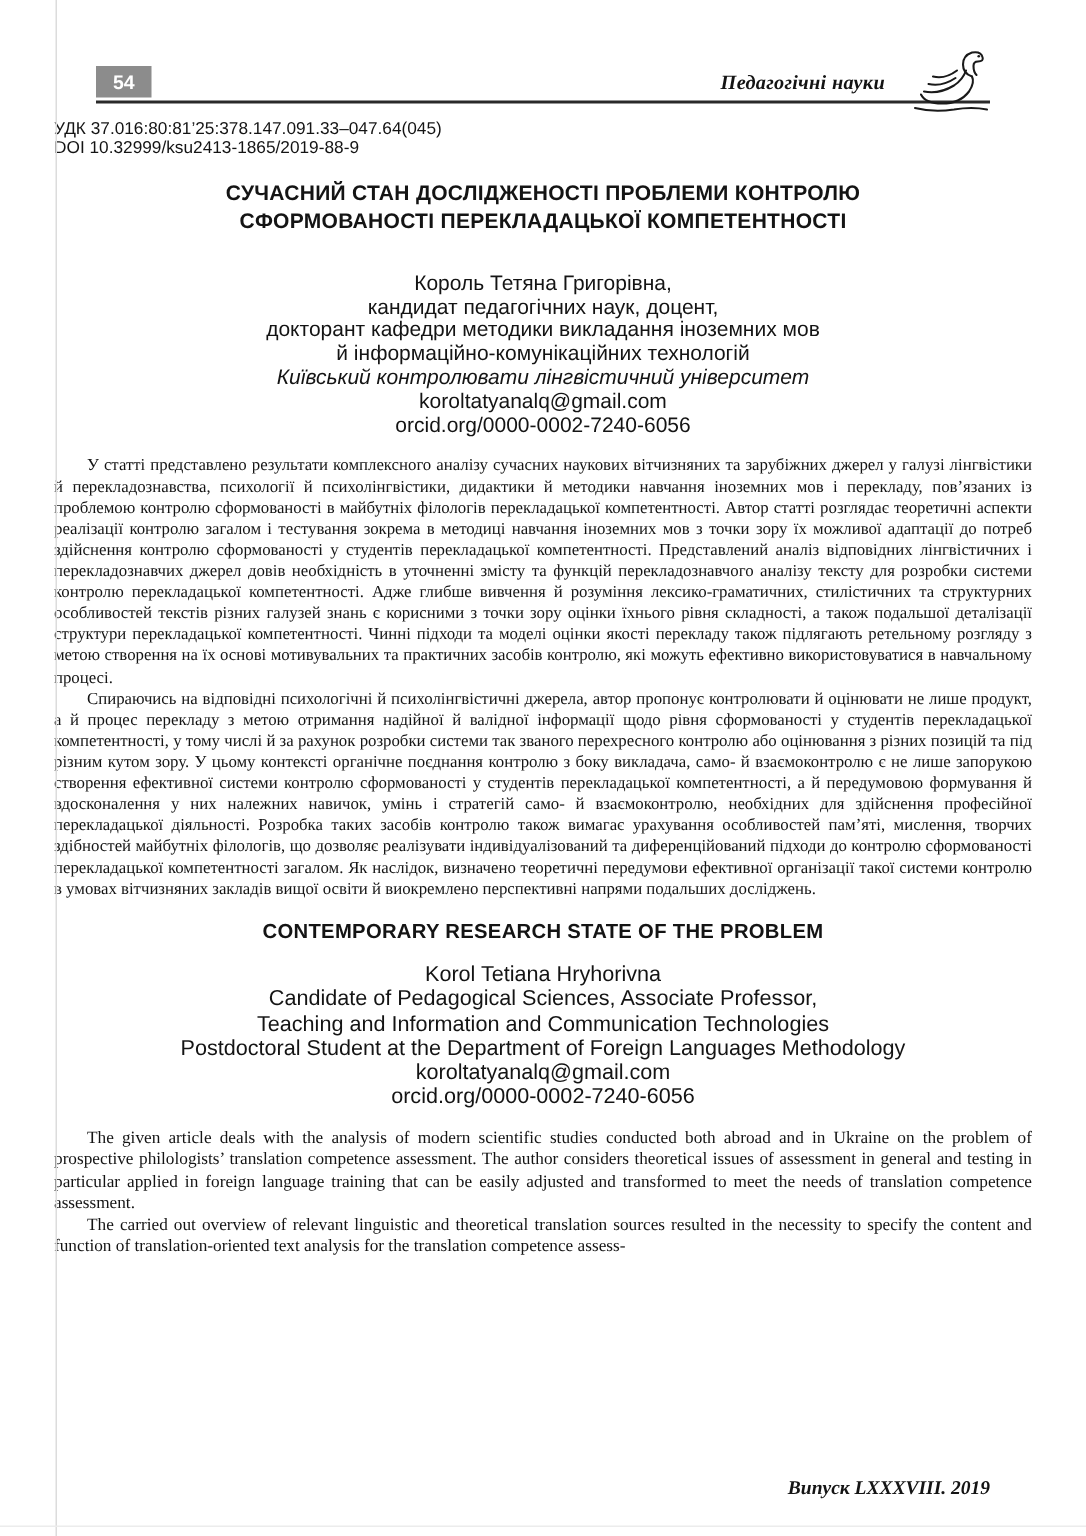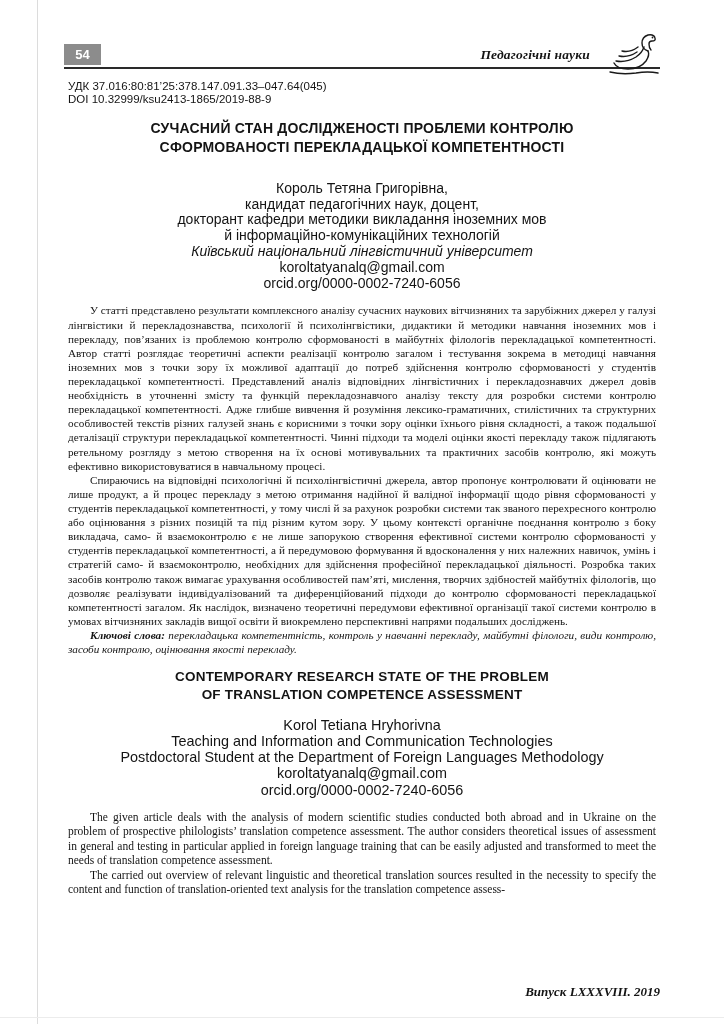--- a/index.html
+++ b/index.html
@@ -31,21 +31,21 @@
     font-weight:bold;font-size:13px;
   }
   .section-title{
     position:absolute;right:70px;bottom:4px;
     font-family:"Liberation Serif",serif;
     font-weight:bold;font-style:italic;
     font-size:13.5px;letter-spacing:.2px;margin-left:44px;
   }
   .logo{position:absolute;right:-4px;top:-15px;}
 
-  .content{padding:0 68px;}
+  .content{padding:0 36px;}
 
   .meta{
     margin-top:11px;
     font-family:"Liberation Sans",sans-serif;
     font-size:11.5px;line-height:12.5px;
   }
 
   .uk-title{
     margin:14px 0 0 0;
     text-align:center;
@@ -127,38 +127,37 @@
     <h1 class="uk-title">
       <span class="tline">СУЧАСНИЙ СТАН ДОСЛІДЖЕНОСТІ ПРОБЛЕМИ КОНТРОЛЮ</span>
       <span class="tline">СФОРМОВАНОСТІ ПЕРЕКЛАДАЦЬКОЇ КОМПЕТЕНТНОСТІ</span>
     </h1>
 
     <div class="author-block">
       <div>Король Тетяна Григорівна,</div>
       <div>кандидат педагогічних наук, доцент,</div>
       <div>докторант кафедри методики викладання іноземних мов</div>
       <div>й інформаційно-комунікаційних технологій</div>
-      <div class="italic">Київський національний лінгвістичний університет</div>
+      <div class="italic">Київський контролювати лінгвістичний університет</div>
       <div>koroltatyanalq@gmail.com</div>
       <div>orcid.org/0000-0002-7240-6056</div>
     </div>
 
     <section class="abstract">
       <p>У статті представлено результати комплексного аналізу сучасних наукових вітчизняних та зарубіжних джерел у галузі лінгвістики й перекладознавства, психології й психолінгвістики, дидактики й методики навчання іноземних мов і перекладу, пов’язаних із проблемою контролю сформованості в майбутніх філологів перекладацької компетентності. Автор статті розглядає теоретичні аспекти реалізації контролю загалом і тестування зокрема в методиці навчання іноземних мов з точки зору їх можливої адаптації до потреб здійснення контролю сформованості у студентів перекладацької компетентності. Представлений аналіз відповідних лінгвістичних і перекладознавчих джерел довів необхідність в уточненні змісту та функцій перекладознавчого аналізу тексту для розробки системи контролю перекладацької компетентності. Адже глибше вивчення й розуміння лексико-граматичних, стилістичних та структурних особливостей текстів різних галузей знань є корисними з точки зору оцінки їхнього рівня складності, а також подальшої деталізації структури перекладацької компетентності. Чинні підходи та моделі оцінки якості перекладу також підлягають ретельному розгляду з метою створення на їх основі мотивувальних та практичних засобів контролю, які можуть ефективно використовуватися в навчальному процесі.</p>
       <p>Спираючись на відповідні психологічні й психолінгвістичні джерела, автор пропонує контролювати й оцінювати не лише продукт, а й процес перекладу з метою отримання надійної й валідної інформації щодо рівня сформованості у студентів перекладацької компетентності, у тому числі й за рахунок розробки системи так званого перехресного контролю або оцінювання з різних позицій та під різним кутом зору. У цьому контексті органічне поєднання контролю з боку викладача, само- й взаємоконтролю є не лише запорукою створення ефективної системи контролю сформованості у студентів перекладацької компетентності, а й передумовою формування й вдосконалення у них належних навичок, умінь і стратегій само- й взаємоконтролю, необхідних для здійснення професійної перекладацької діяльності. Розробка таких засобів контролю також вимагає урахування особливостей пам’яті, мислення, творчих здібностей майбутніх філологів, що дозволяє реалізувати індивідуалізований та диференційований підходи до контролю сформованості перекладацької компетентності загалом. Як наслідок, визначено теоретичні передумови ефективної організації такої системи контролю в умовах вітчизняних закладів вищої освіти й виокремлено перспективні напрями подальших досліджень.</p>
-      <p class="keywords"><span class="kw-label">Ключові слова:</span><span> перекладацька компетентність, контроль у навчанні перекладу, майбутні філологи, види контролю, засоби контролю, оцінювання якості перекладу.</span></p>
     </section>
 
     <h2 class="en-title">
       <span class="tline">CONTEMPORARY RESEARCH STATE OF THE PROBLEM</span>
-      <span class="tline">OF TRANSLATION COMPETENCE ASSESSMENT</span>
     </h2>
 
     <div class="author-block en">
       <div>Korol Tetiana Hryhorivna</div>
+      <div>Candidate of Pedagogical Sciences, Associate Professor,</div>
       <div>Teaching and Information and Communication Technologies</div>
       <div>Postdoctoral Student at the Department of Foreign Languages Methodology</div>
       <div>koroltatyanalq@gmail.com</div>
       <div>orcid.org/0000-0002-7240-6056</div>
     </div>
 
     <section class="abstract en">
       <p>The given article deals with the analysis of modern scientific studies conducted both abroad and in Ukraine on the problem of prospective philologists’ translation competence assessment. The author considers theoretical issues of assessment in general and testing in particular applied in foreign language training that can be easily adjusted and transformed to meet the needs of translation competence assessment.</p>
       <p>The carried out overview of relevant linguistic and theoretical translation sources resulted in the necessity to specify the content and function of translation-oriented text analysis for the translation competence assess-</p>
     </section>

